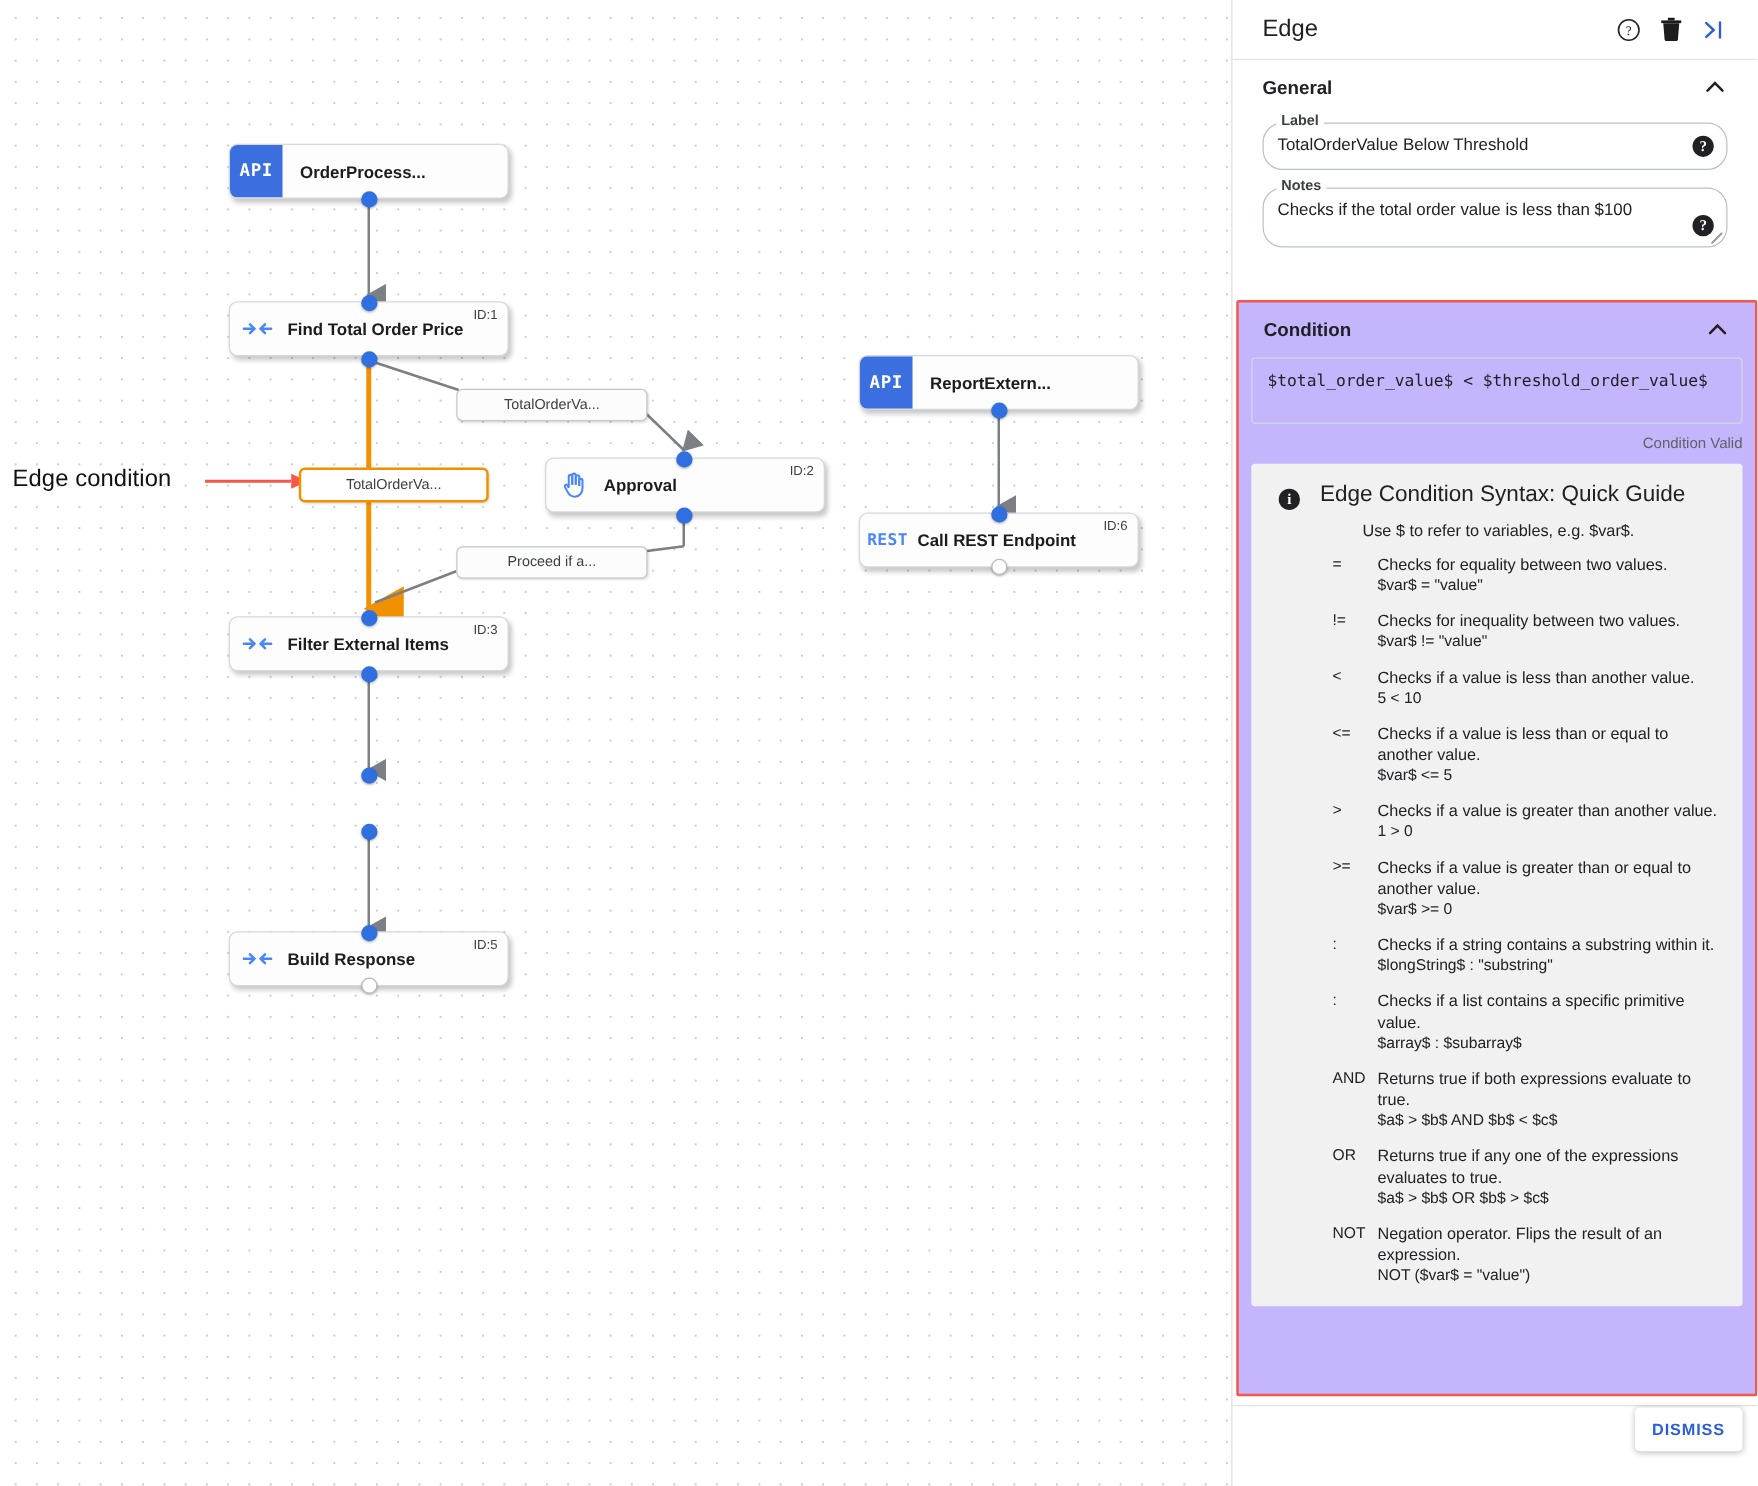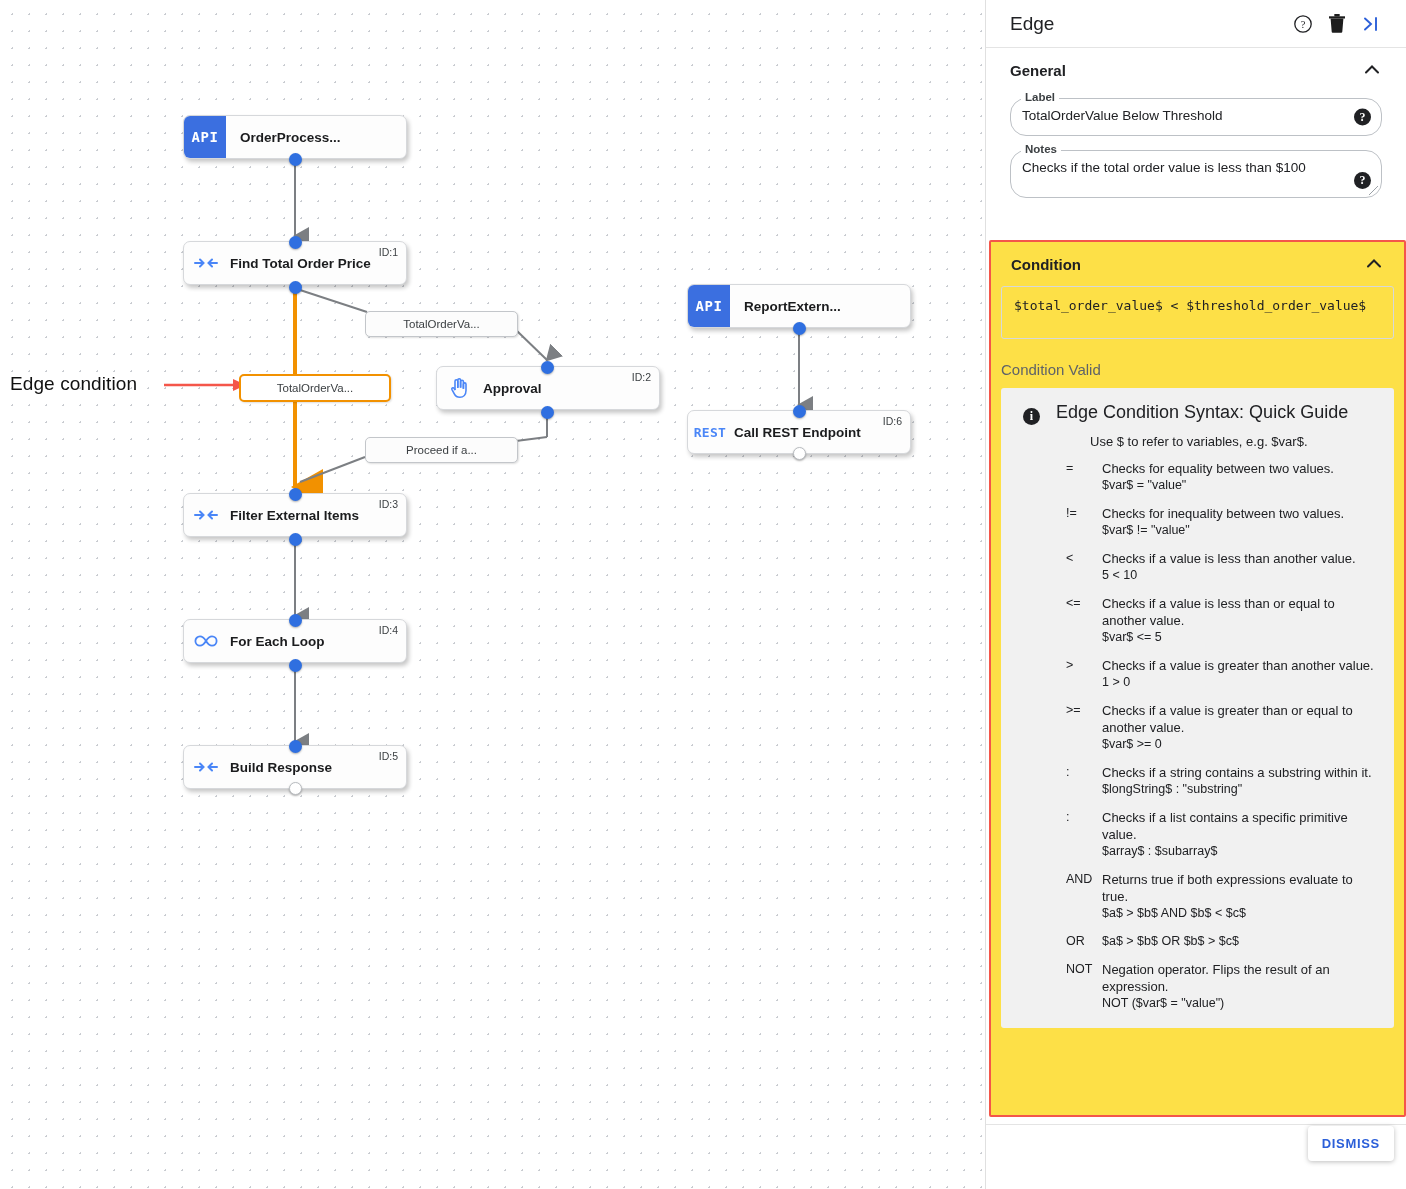--- a/index.html
+++ b/index.html
@@ -125,29 +125,29 @@
   .field.notes .qmark{top:auto;bottom:8px;transform:none;}
   .resize{
     position:absolute;right:3px;bottom:2px;width:9px;height:9px;
     background:
       linear-gradient(135deg,transparent 45%,#9aa0a6 45%,#9aa0a6 55%,transparent 55%);
   }
 
   .condwrap{
     position:absolute;left:989px;top:240px;width:417px;height:877px;
     border:2px solid #F4564A;border-radius:2px;box-sizing:border-box;
-    background:#fde047;
+    background:#c4b5fd;
   }
   .condbox{
     margin:0 10px;border:1px solid #d6d8db;border-radius:3px;
     padding:11px 12px 0 12px;height:53px;box-sizing:border-box;
     font-family:"DejaVu Sans Mono","Liberation Mono",monospace;
     font-size:13px;color:#202124;
   }
-  .valid{margin:22px 10px 0 10px;font-size:15px;color:#5f6368;}
+  .valid{margin:8px 10px 0 10px;font-size:12px;color:#5f6368;text-align:right;}
 
   .guide{
     margin:10px 10px 0 10px;background:#f1f1f1;border-radius:3px;
     padding:14px 14px 16px 14px;box-sizing:border-box;
   }
   .ghead{display:flex;align-items:flex-start;gap:16px;padding-left:8px;}
   .iinfo{
     width:17px;height:17px;border-radius:50%;background:#202124;color:#fff;
     display:flex;align-items:center;justify-content:center;
     font-size:12px;font-weight:700;font-family:"Liberation Serif",serif;
@@ -275,29 +275,20 @@
               <path d="M18 4.5 l-3.5 3.5 l3.5 3.5"></path>
             </g>
           </svg>
       </div>
       <div class="ttl">Filter External Items</div>
       <div class="nid">ID:3</div>
     </div>
     <div class="port" style="left:289px;top:488px;"></div>
     <div class="port" style="left:289px;top:533px;"></div>
 
-    <div class="node" style="left:183px;top:619px;width:224px;">
-      <div class="ico">
-        <svg width="26" height="14" viewBox="0 0 26 14">
-            <path d="M13 7c-2-3.2-3.7-4.6-6-4.6A4.6 4.6 0 0 0 2.4 7 4.6 4.6 0 0 0 7 11.6c2.3 0 4-1.4 6-4.6 2-3.2 3.7-4.6 6-4.6A4.6 4.6 0 0 1 23.6 7 4.6 4.6 0 0 1 19 11.6c-2.3 0-4-1.4-6-4.6z" fill="none" stroke="#4a86f7" stroke-width="1.8"></path>
-          </svg>
-      </div>
-      <div class="ttl">For Each Loop</div>
-      <div class="nid">ID:4</div>
-    </div>
     <div class="port" style="left:289px;top:614px;"></div>
     <div class="port" style="left:289px;top:659px;"></div>
 
     <div class="node" style="left:183px;top:745px;width:224px;">
       <div class="ico">
         <svg width="24" height="16" viewBox="0 0 24 16">
             <g stroke="#4a86f7" stroke-width="2" fill="none" stroke-linecap="round">
               <path d="M1 8 h8"></path>
               <path d="M6 4.5 l3.5 3.5 l-3.5 3.5"></path>
               <path d="M23 8 h-8"></path>
@@ -463,20 +454,21 @@
       <div class="grow">
         <div class="gop">AND</div>
         <div>
             <div class="gdesc">Returns true if both expressions evaluate to true.</div>
             <div class="gex">$a$ &gt; $b$ AND $b$ &lt; $c$</div>
           </div>
       </div>
       <div class="grow">
         <div class="gop">OR</div>
         <div>
+            <div class="gdesc">Returns true if any one of the expressions evaluates to true.</div>
             <div class="gex">$a$ &gt; $b$ OR $b$ &gt; $c$</div>
           </div>
       </div>
       <div class="grow">
         <div class="gop">NOT</div>
         <div>
             <div class="gdesc">Negation operator. Flips the result of an expression.</div>
             <div class="gex">NOT ($var$ = "value")</div>
           </div>
       </div>

